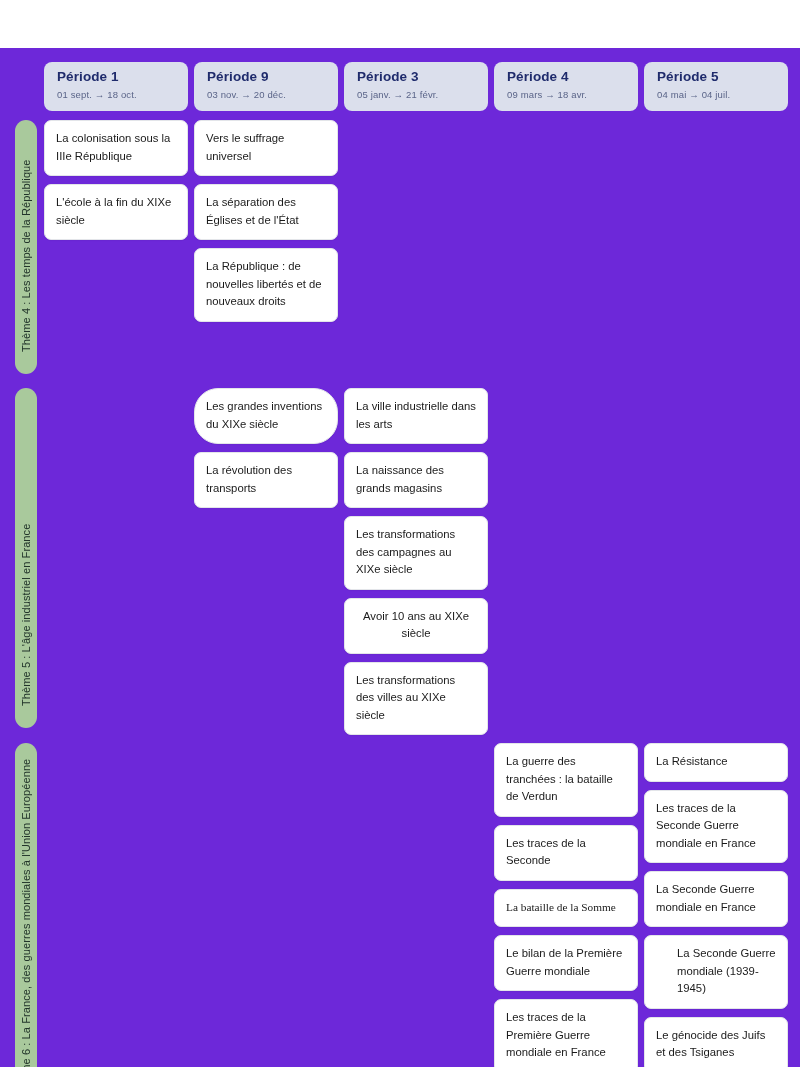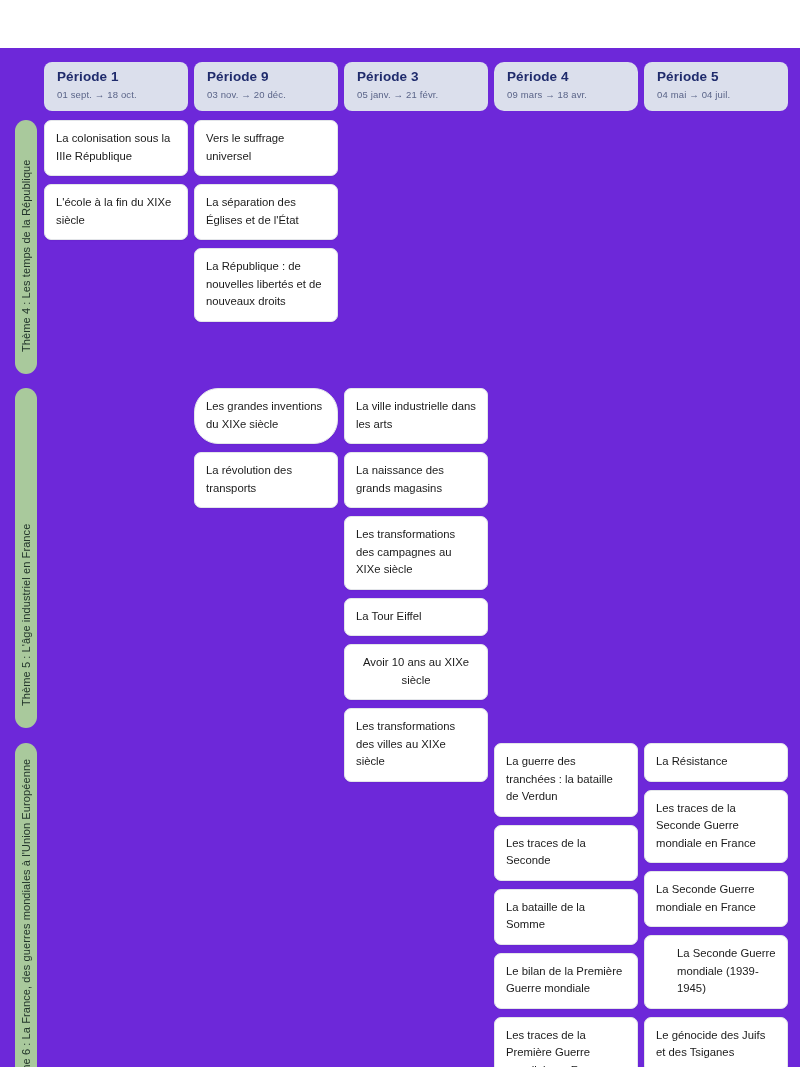--- a/index.html
+++ b/index.html
@@ -105,21 +105,21 @@
         <div class="period-dates" style="color: rgb(90, 100, 136);">01 sept. → 18 oct.</div>
       </div>
       <div class="period-chip" style="background: rgb(219, 223, 236);">
         <div class="period-title" style="color: rgb(31, 43, 108);">Période 9</div>
         <div class="period-dates" style="color: rgb(90, 100, 136);">03 nov. → 20 déc.</div>
       </div>
       <div class="period-chip" style="background: rgb(219, 223, 236);">
         <div class="period-title" style="color: rgb(31, 43, 108);">Période 3</div>
         <div class="period-dates" style="color: rgb(90, 100, 136);">05 janv. → 21 févr.</div>
       </div>
-      <div class="period-chip" style="background: rgb(219, 223, 236); border-radius: 10px;">
+      <div class="period-chip" style="background: rgb(219, 223, 236);">
         <div class="period-title" style="color: rgb(31, 43, 108);">Période 4</div>
         <div class="period-dates" style="color: rgb(90, 100, 136);">09 mars → 18 avr.</div>
       </div>
       <div class="period-chip" style="background: rgb(219, 223, 236);">
         <div class="period-title" style="color: rgb(31, 43, 108);">Période 5</div>
         <div class="period-dates" style="color: rgb(90, 100, 136);">04 mai → 04 juil.</div>
       </div>
     </div>
 
   <div id="themes-container">
@@ -146,38 +146,37 @@
       <div class="row" style="top: 340px;">
         <div class="col"></div>
         <div class="col">
           <div class="card" style="background: rgb(255, 255, 255); border-color: rgb(227, 229, 233); color: rgb(26, 26, 26); border-radius: 24px;">Les grandes inventions du XIXe siècle</div>
           <div class="card" style="background: rgb(255, 255, 255); border-color: rgb(227, 229, 233); color: rgb(26, 26, 26);">La révolution des transports</div>
         </div>
         <div class="col">
           <div class="card" style="background: rgb(255, 255, 255); border-color: rgb(227, 229, 233); color: rgb(26, 26, 26);">La ville industrielle dans les arts</div>
           <div class="card" style="background: rgb(255, 255, 255); border-color: rgb(227, 229, 233); color: rgb(26, 26, 26);">La naissance des grands magasins</div>
           <div class="card" style="background: rgb(255, 255, 255); border-color: rgb(227, 229, 233); color: rgb(26, 26, 26);">Les transformations des campagnes au XIXe siècle</div>
-          <div class="card" style="background: rgb(255, 255, 255); border-color: rgb(227, 229, 233); color: rgb(26, 26, 26);">La Tour Eiffel</div>
           <div class="card" style="background: rgb(255, 255, 255); border-color: rgb(227, 229, 233); color: rgb(26, 26, 26); text-align: center;">Avoir 10 ans au XIXe siècle</div>
           <div class="card" style="background: rgb(255, 255, 255); border-color: rgb(227, 229, 233); color: rgb(26, 26, 26);">Les transformations des villes au XIXe siècle</div>
         </div>
         <div class="col"></div>
         <div class="col"></div>
       </div>
       <div class="theme-bar" style="top: 695px; height: 372px; background: rgb(169, 201, 156);">
         <span class="theme-label" style="color: rgb(34, 53, 42);">Thème 6 : La France, des guerres mondiales à l'Union Européenne</span>
       </div>
       <div class="row" style="top: 695px;">
         <div class="col"></div>
         <div class="col"></div>
         <div class="col"></div>
         <div class="col">
           <div class="card" style="background: rgb(255, 255, 255); border-color: rgb(227, 229, 233); color: rgb(26, 26, 26);">La guerre des tranchées : la bataille de Verdun</div>
           <div class="card" style="background: rgb(255, 255, 255); border-color: rgb(227, 229, 233); color: rgb(26, 26, 26);">Les traces de la Seconde</div>
-          <div class="card" style="background: rgb(255, 255, 255); border-color: rgb(227, 229, 233); color: rgb(26, 26, 26);">La bataille de la Somme</div>
+          <div class="card" style="background: rgb(255, 255, 255); border-color: rgb(227, 229, 233); color: rgb(26, 26, 26); font-family: Liberation Serif, serif;">La bataille de la Somme</div>
           <div class="card" style="background: rgb(255, 255, 255); border-color: rgb(227, 229, 233); color: rgb(26, 26, 26);">Le bilan de la Première Guerre mondiale</div>
           <div class="card" style="background: rgb(255, 255, 255); border-color: rgb(227, 229, 233); color: rgb(26, 26, 26);">Les traces de la Première Guerre mondiale en France</div>
           <div class="card" style="background: rgb(255, 255, 255); border-color: rgb(227, 229, 233); color: rgb(26, 26, 26);">La Première Guerre mondiale (1914-1918)</div>
         </div>
         <div class="col">
           <div class="card" style="background: rgb(255, 255, 255); border-color: rgb(227, 229, 233); color: rgb(26, 26, 26);">La Résistance</div>
           <div class="card" style="background: rgb(255, 255, 255); border-color: rgb(227, 229, 233); color: rgb(26, 26, 26);">Les traces de la Seconde Guerre mondiale en France</div>
           <div class="card" style="background: rgb(255, 255, 255); border-color: rgb(227, 229, 233); color: rgb(26, 26, 26);">La Seconde Guerre mondiale en France</div>
           <div class="card" style="background: rgb(255, 255, 255); border-color: rgb(227, 229, 233); color: rgb(26, 26, 26); padding-left: 32px;">La Seconde Guerre mondiale (1939-1945)</div>
           <div class="card" style="background: rgb(255, 255, 255); border-color: rgb(227, 229, 233); color: rgb(26, 26, 26);">Le génocide des Juifs et des Tsiganes</div>

